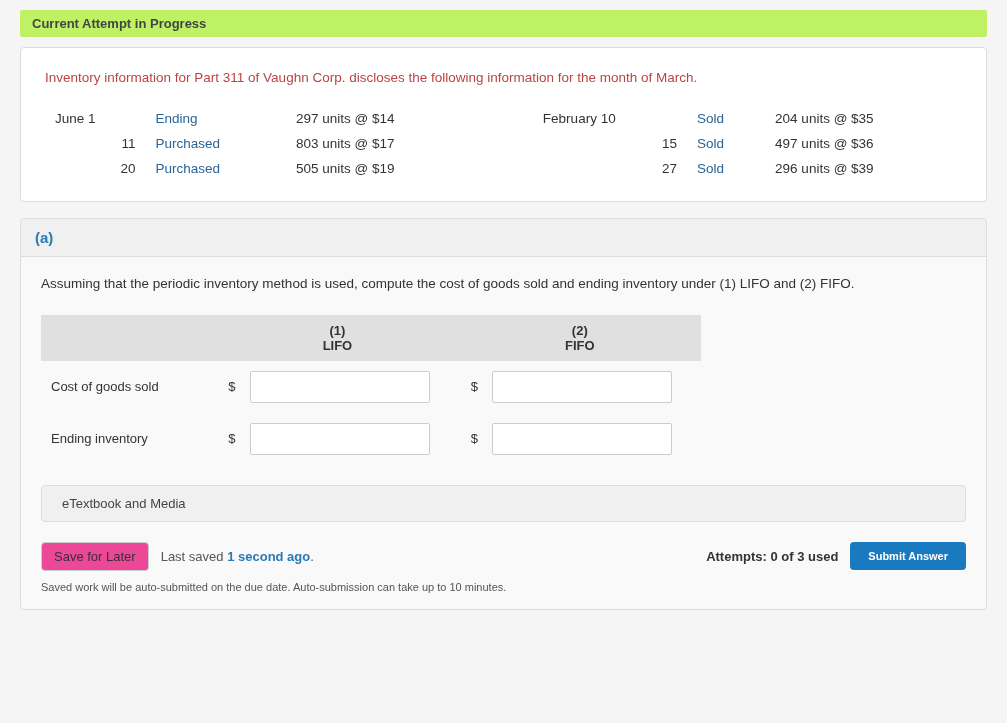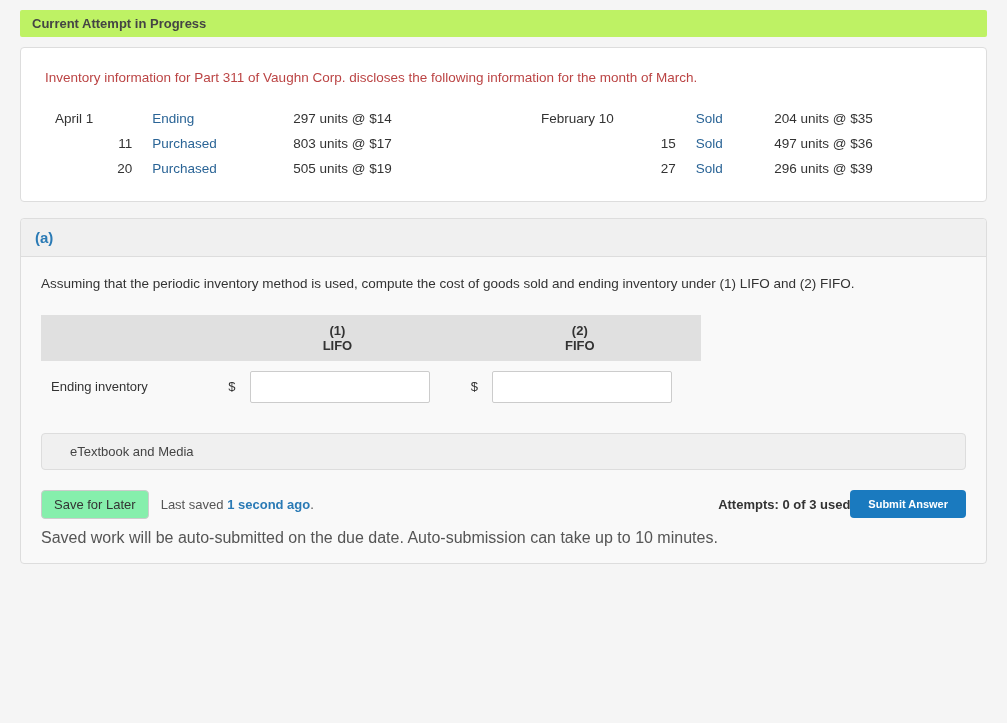--- a/index.html
+++ b/index.html
@@ -131,41 +131,41 @@
       border: 1px solid #ccc;
       padding: 4px 6px;
       font-size: 13px;
       border-radius: 2px;
     }
 
     .etextbook-bar {
       background: #f0f0f0;
       border: 1px solid #ddd;
       border-radius: 4px;
-      padding: 10px 28px;
+      padding: 10px 20px;
       font-size: 13px;
       color: #444;
       margin-bottom: 12px;
     }
 
     .footer-bar {
       display: flex;
       align-items: center;
       justify-content: space-between;
       padding: 8px 0 4px 0;
     }
 
     .footer-left {
       display: flex;
       align-items: center;
       gap: 12px;
     }
 
     .save-later-btn {
-      background: #86efac;
+      background: #ec4899;
       border: 1px solid #ccc;
       border-radius: 4px;
       padding: 6px 12px;
       font-size: 13px;
       cursor: pointer;
       color: #333;
     }
 
     .last-saved-text {
       font-size: 13px;
@@ -173,41 +173,42 @@
     }
 
     .last-saved-text span {
       color: #2a7ab5;
       font-weight: bold;
     }
 
     .footer-right {
       display: flex;
       align-items: center;
+      gap: 12px;
     }
 
     .attempts-text {
       font-size: 13px;
       font-weight: bold;
       color: #333;
     }
 
     .submit-btn {
       background: #1a7abf;
       color: #fff;
       border: none;
       border-radius: 4px;
       padding: 8px 18px;
       font-size: 11px;
       cursor: pointer;
       font-weight: bold;
     }
 
     .auto-submit-text {
-      font-size: 16px;
+      font-size: 11px;
       color: #555;
       margin-top: 6px;
     }
 
     .lifo-header-cell {
       border-bottom: 2px solid #888;
     }
 
     .fifo-header-cell {
       border-bottom: 2px solid #888;
@@ -222,21 +223,21 @@
 
 <div class="current-attempt-bar">Current Attempt in Progress</div>
 
 <div class="card">
   <div class="inventory-info-text">Inventory information for Part 311 of Vaughn Corp. discloses the following information for the month of March.</div>
 
   <table class="inventory-table">
     <tbody>
 
       <tr>
-        <td>April  1</td>
+        <td>June  1</td>
         <td class="label-cell">Ending</td>
         <td>297 units @ $14</td>
         <td style="width:50px;"></td>
         <td>February 10</td>
         <td class="label-cell">Sold</td>
         <td>204 units @ $35</td>
       </tr>
 
       <tr>
         <td style="text-align:right;">11</td>
@@ -271,20 +272,31 @@
     <table class="answer-table">
       <thead>
         <tr>
           <th class="empty-header"></th>
           <th colspan="2" class="lifo-header-cell">(1)<br>LIFO</th>
           <th colspan="2" class="fifo-header-cell">(2)<br>FIFO</th>
         </tr>
       </thead>
       <tbody>
 
+        <tr>
+          <td>Cost of goods sold</td>
+          <td class="dollar-sign">$</td>
+          <td class="input-cell">
+            <input type="text" value="" placeholder="" style="">
+          </td>
+          <td class="dollar-sign">$</td>
+          <td class="input-cell">
+            <input type="text" value="" placeholder="" style="">
+          </td>
+        </tr>
 
         <tr>
           <td>Ending inventory</td>
           <td class="dollar-sign">$</td>
           <td class="input-cell">
             <input type="text" value="" placeholder="" style="">
           </td>
           <td class="dollar-sign">$</td>
           <td class="input-cell">
             <input type="text" value="" placeholder="" style="">

